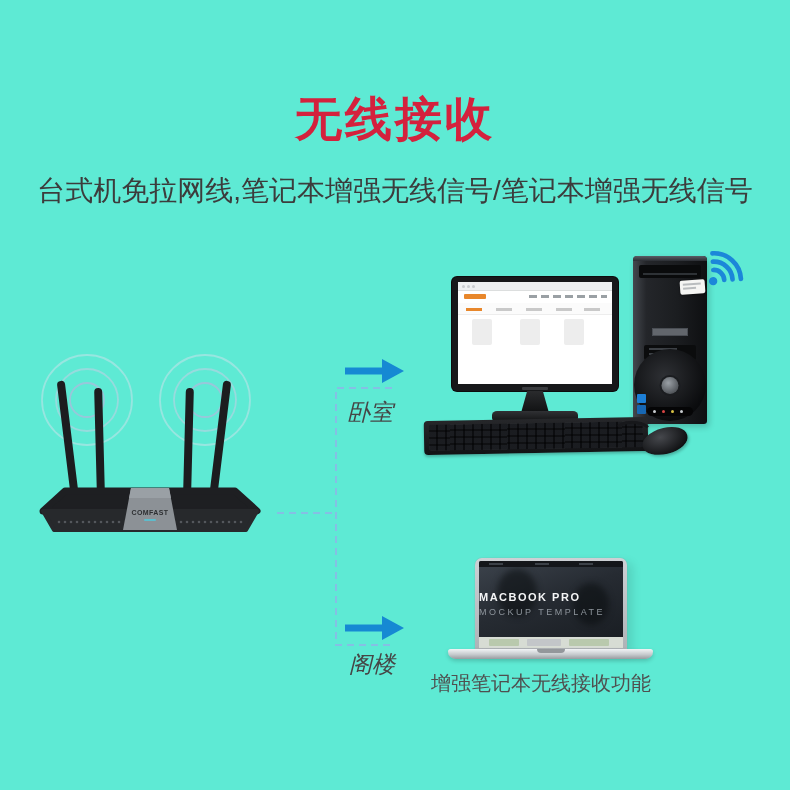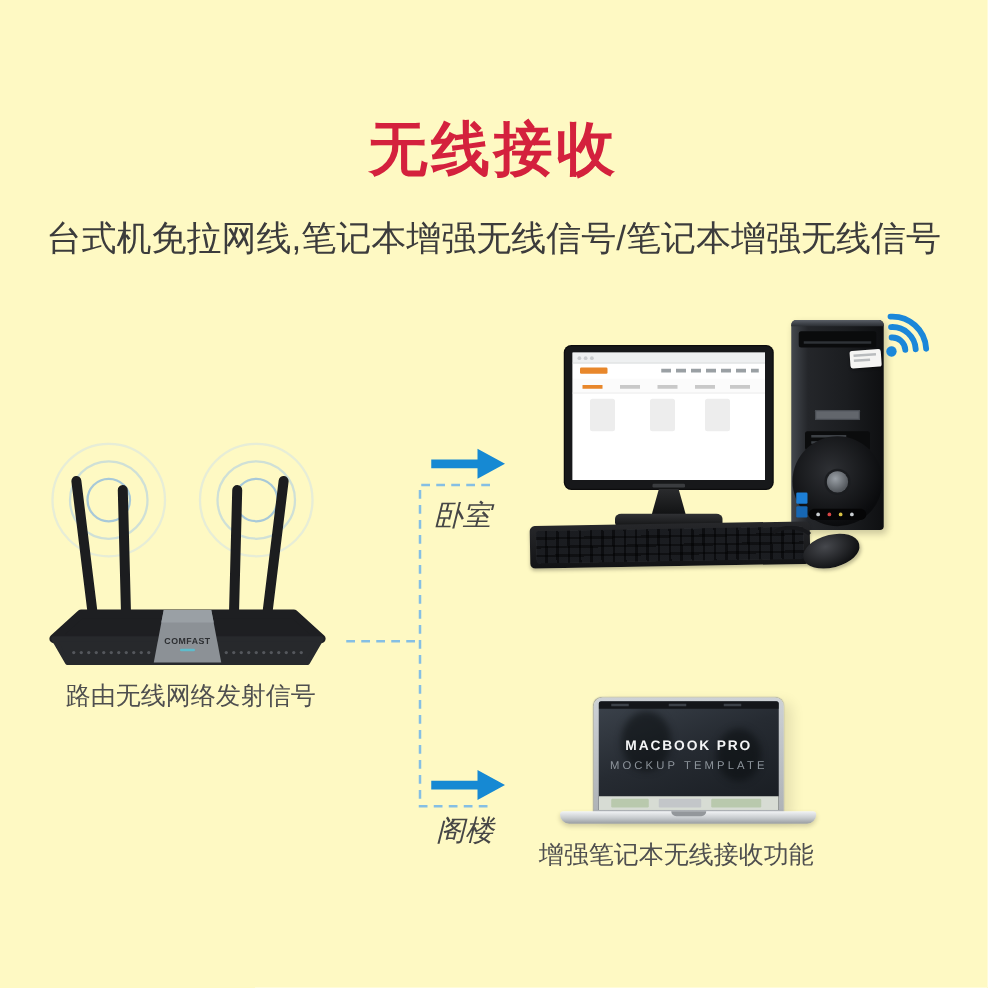--- a/index.html
+++ b/index.html
@@ -1,17 +1,17 @@
 <!DOCTYPE html>
 <html><head>
 <meta charset="utf-8">
 <style>
   * { margin:0; padding:0; box-sizing:border-box; }
   body { background:#fff; font-family:"Liberation Sans", sans-serif; }
-  .canvas { position:relative; width:790px; height:790px; background:#fef9c3; overflow:hidden; }
+  .canvas { position:relative; width:790px; height:790px; background:#5eead4; overflow:hidden; }
 
   
   .title { position:absolute; top:88px; left:0; width:100%; text-align:center;
            font-size:47px; font-weight:bold; color:#d4213d; letter-spacing:3px; }
   .subtitle { position:absolute; top:172px; left:0; width:100%; text-align:center;
               font-size:28px; color:#3c3c3c; letter-spacing:0px; }
 
   
   .caption { position:absolute; font-size:20px; color:#4f4f4f; text-align:center; }
   .room-label { position:absolute; font-size:23px; color:#464646;font-style:italic; }
@@ -112,23 +112,23 @@
   
   .laptop { position:absolute; left:448px; top:558px; width:205px; height:106px; z-index:2; }
   .lap-screen { position:absolute; left:27px; top:0; width:152px; height:93px;
                 background:linear-gradient(#cdd1d5,#aeb2b6); border-radius:7px 7px 0 0; padding:3px 4px;
                 box-shadow:0 0 1px #8b8f93, 6px 4px 10px rgba(0,0,0,.10); }
   .lap-display { position:relative; width:100%; height:100%; overflow:hidden; border-radius:2px 2px 0 0;
                  background:linear-gradient(160deg,#3c434c 0%,#262b32 45%,#181c21 100%); }
   .lap-toolbar { position:absolute; left:0; top:0; width:100%; height:6px; background:#14161a; }
   .lap-toolbar i { position:absolute; top:2px; width:14px; height:2px; background:#3c4148; }
   .lap-photo-blob { position:absolute; border-radius:50%; background:rgba(10,12,15,.55); filter:blur(3px); }
-  .lap-title { position:absolute; left:0; top:30px; width:100%; text-align:center;
+  .lap-title { position:absolute; left:0; top:30px; width:100%; text-align:left;
                font-size:11px; font-weight:bold; color:#f4f5f6; letter-spacing:1.5px; }
-  .lap-sub { position:absolute; left:0; top:46px; width:100%; text-align:center;
+  .lap-sub { position:absolute; left:0; top:46px; width:100%; text-align:left;
              font-size:9px; color:#8e959c; letter-spacing:2.5px; }
   .lap-strip { position:absolute; left:0; bottom:0; width:100%; height:11px; background:#d7dcd4; }
   .lap-strip i { position:absolute; top:2px; height:7px; background:#b9c9ad; border-radius:1px; }
   .lap-strip i.gray { background:#c3c6c9; }
   .lap-base { position:absolute; left:0; top:91px; width:205px; height:10px;
               background:linear-gradient(#f2f4f6,#c6cacd 55%,#989ca0);
               border-radius:3px 3px 8px 8px; box-shadow:0 2px 4px rgba(0,0,0,.18); }
   .lap-notch { position:absolute; left:50%; top:0; transform:translateX(-50%);
                width:28px; height:4px; background:#93979b; border-radius:0 0 4px 4px; }
 </style>
@@ -198,21 +198,20 @@
             <circle cx="206" cy="172" r="1.3"></circle>
         </g>
       </g>
 
       <polygon points="96,138 134,138 142,180 88,180" fill="#8c9196"></polygon>
       <polygon points="96,138 134,138 136,148 94,148" fill="#9aa0a5"></polygon>
       <text x="115" y="165" text-anchor="middle" font-size="7" font-weight="bold" fill="#2d2f32" letter-spacing="0.4">COMFAST</text>
       <rect x="109" y="169" width="12" height="2" rx="1" fill="#56c3d6" opacity="0.85"></rect>
     </svg>
   </div>
-  <div class="caption" style="left:35px; top:543px; width:235px;">路由无线网络发射信号</div>
 
   <div class="room-label" style="left:347px; top:397px;">卧室</div>
   <div class="room-label" style="left:349px; top:649px;">阁楼</div>
 
   <div class="monitor">
     <div class="screen">
       <div class="browser-bar">
         <i style="left:4px;"></i>
           <i style="left:9px;"></i>
           <i style="left:14px;"></i>

